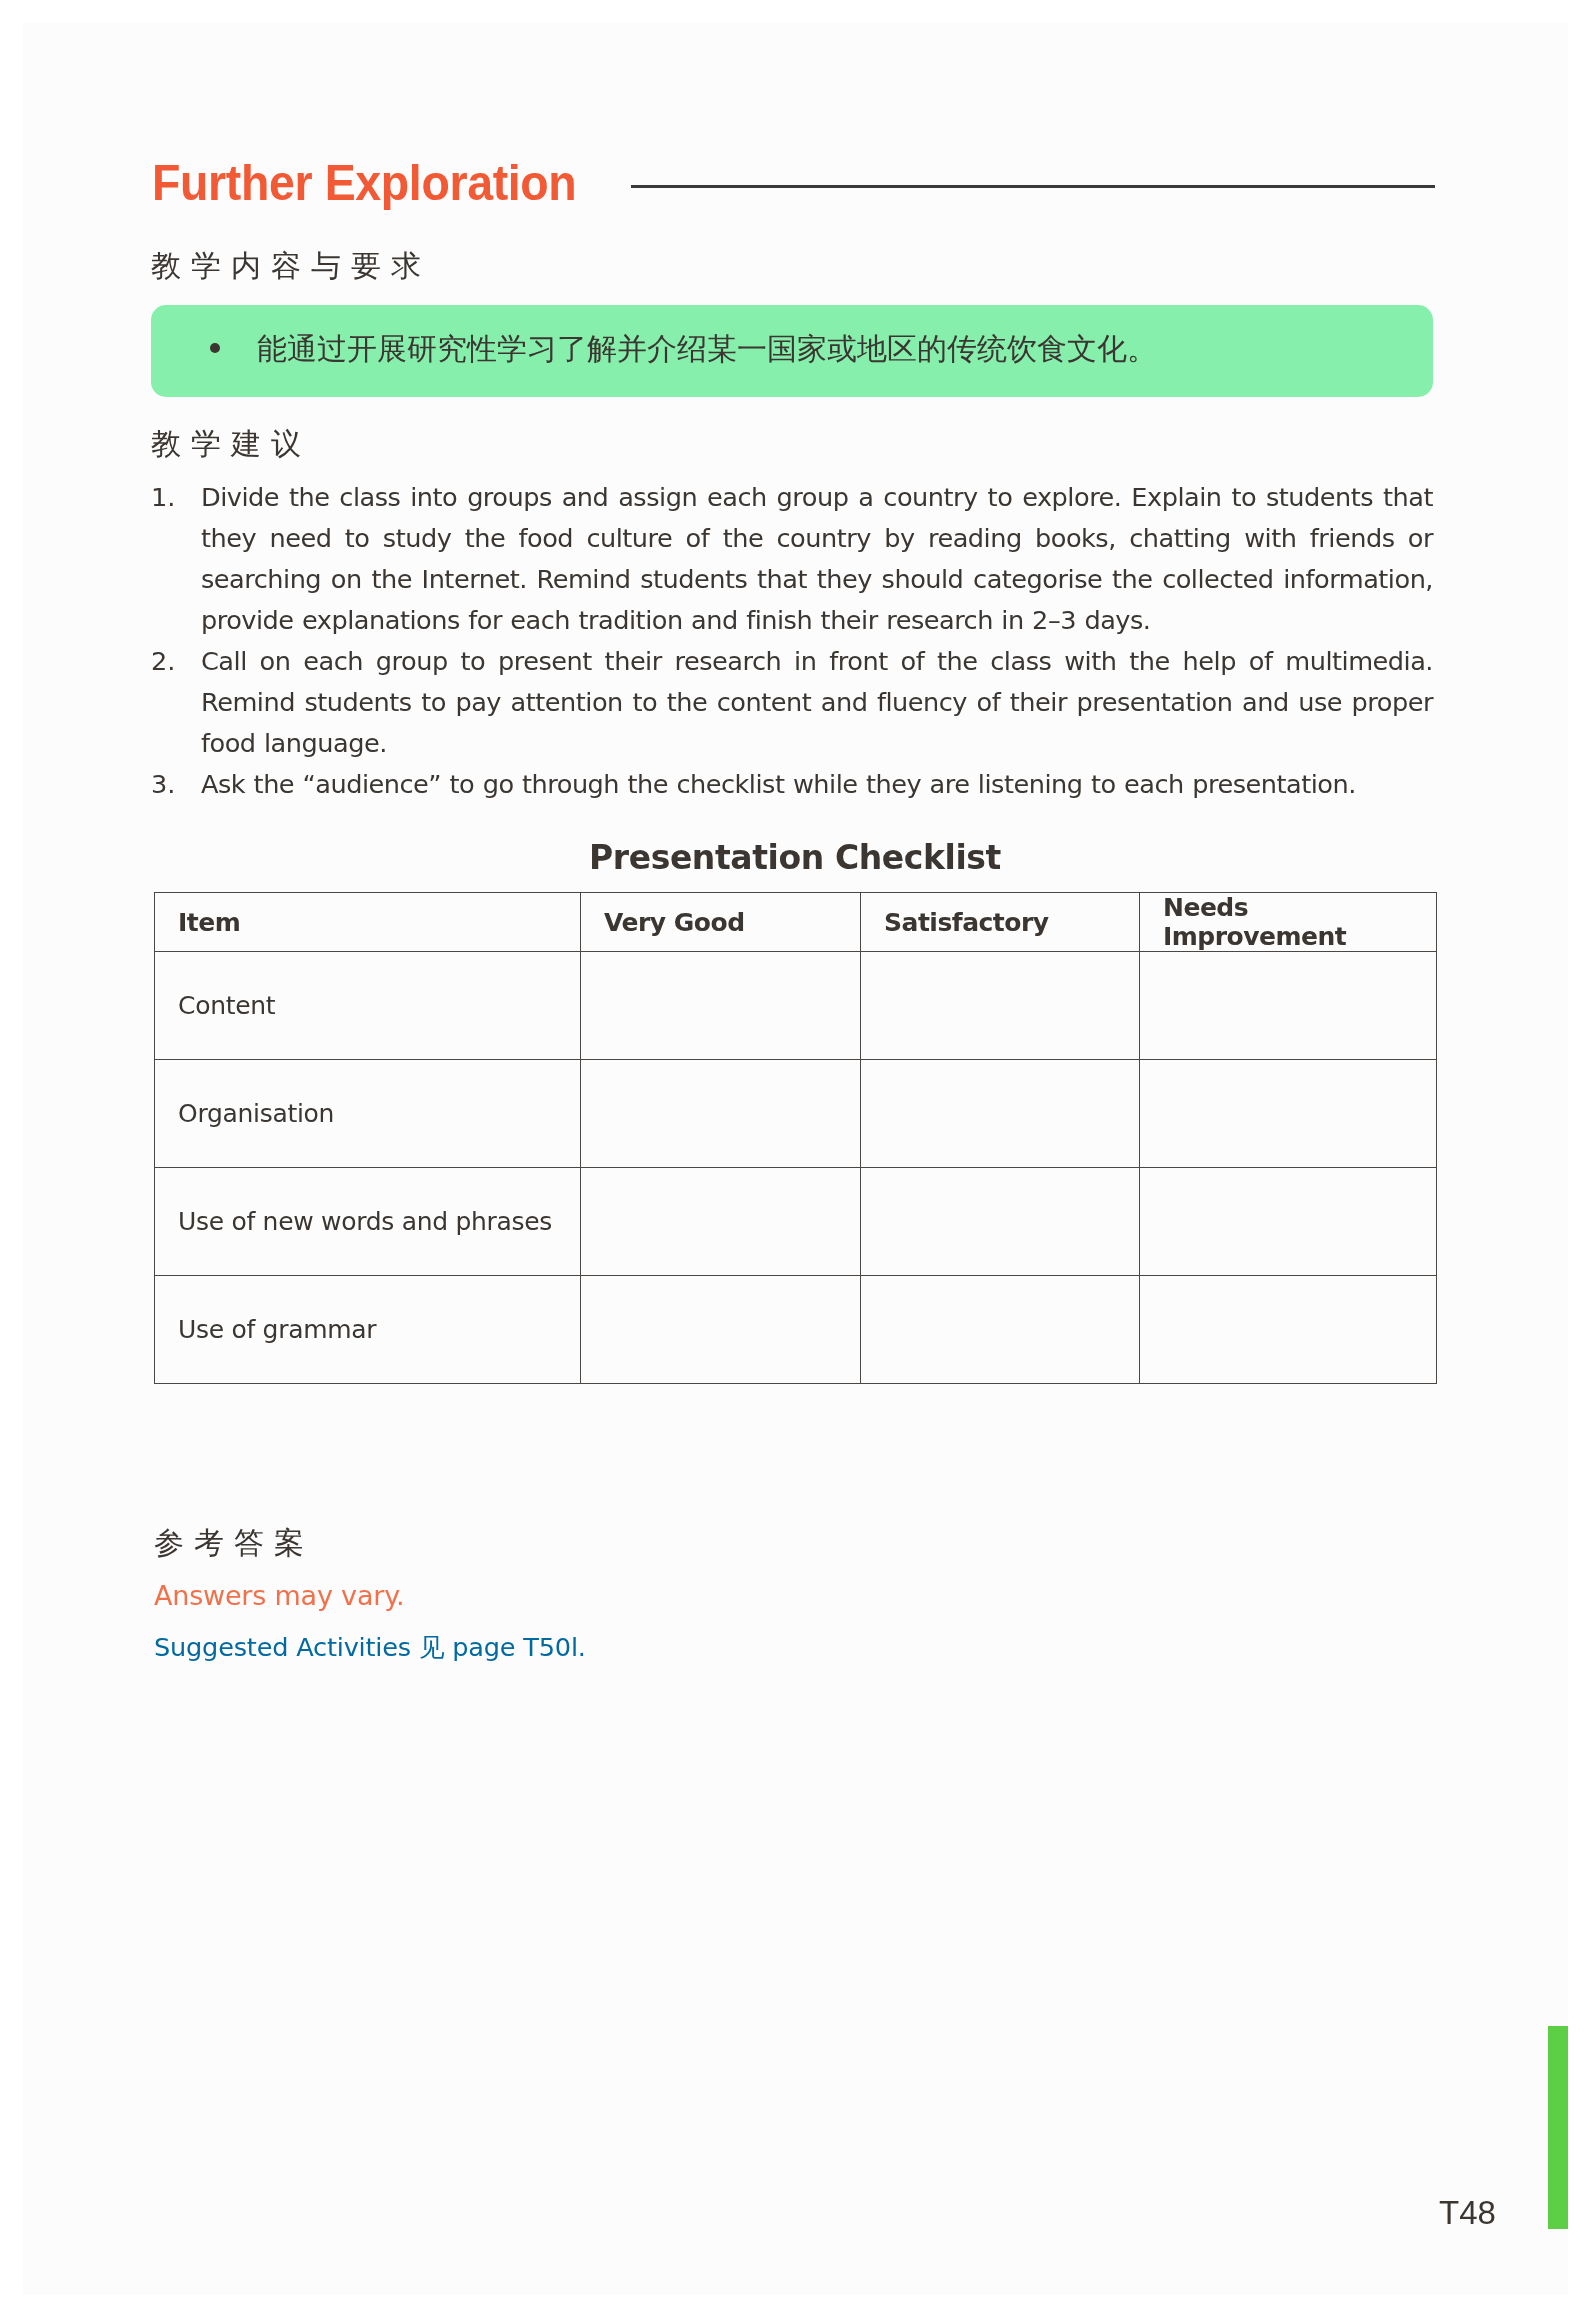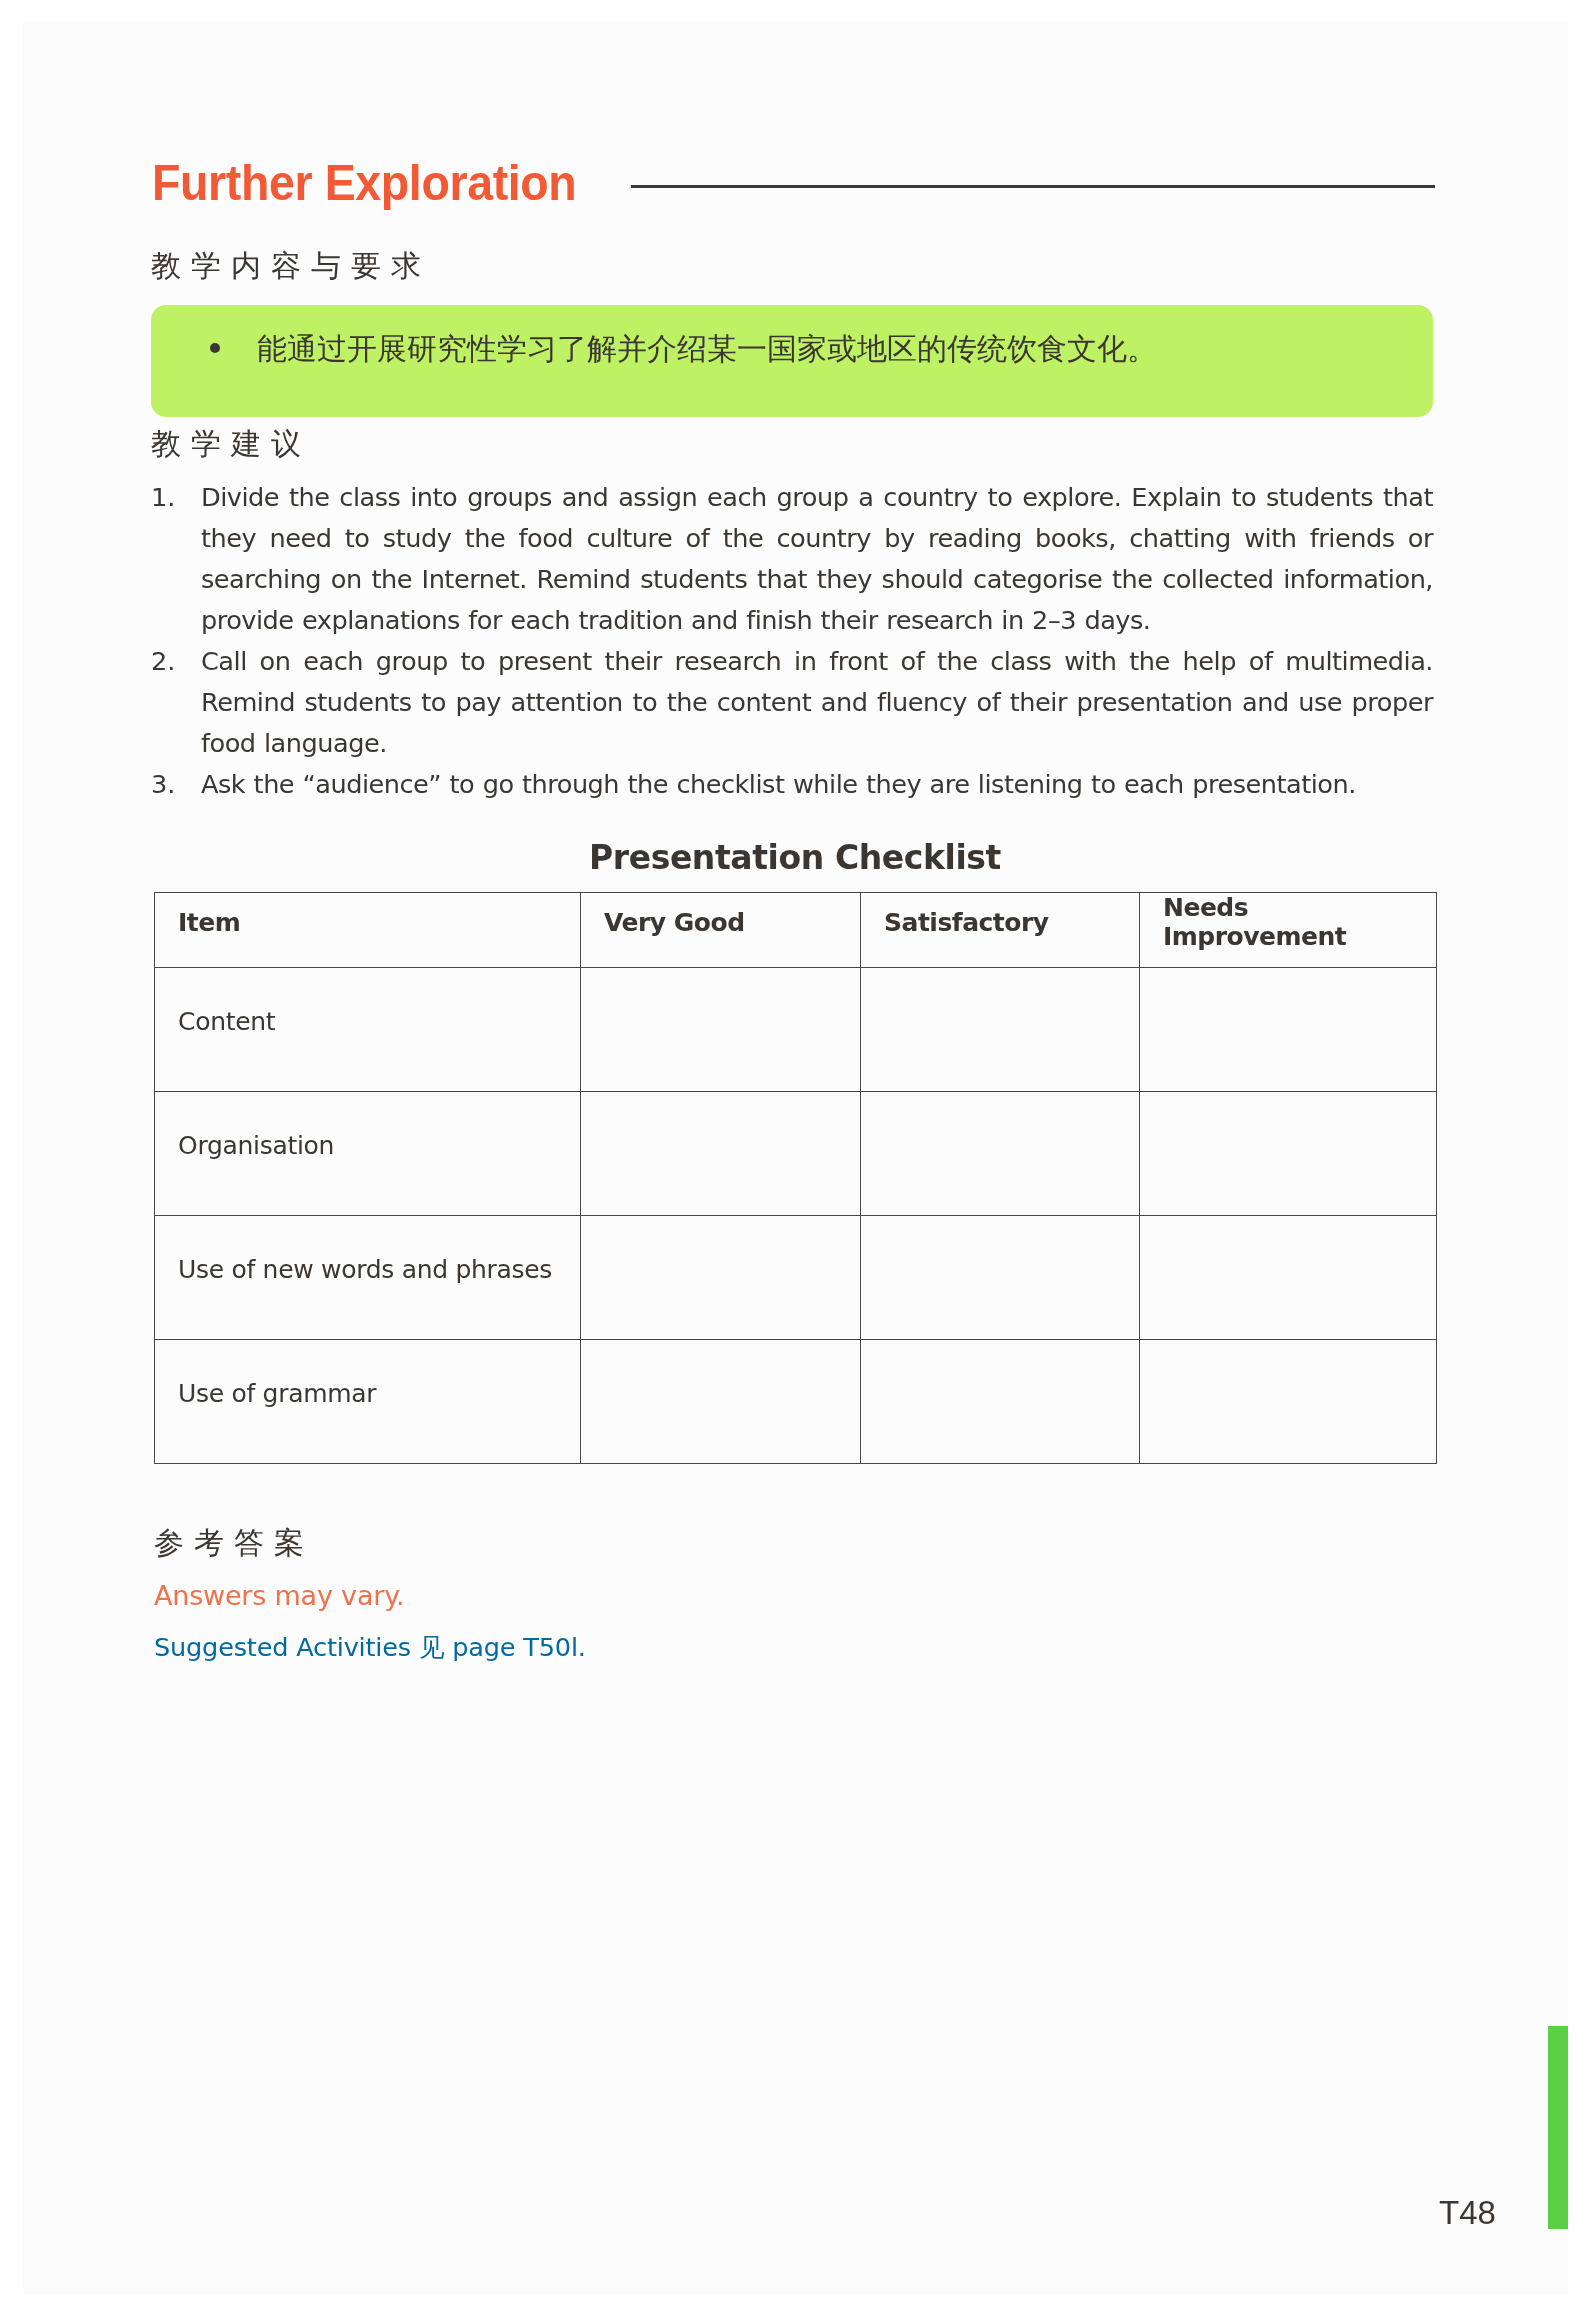--- a/index.html
+++ b/index.html
@@ -31,22 +31,22 @@
     margin: 0; font-weight: normal;
     font-family: "DejaVu Sans", sans-serif;
     font-size: 30px; line-height: 36px; letter-spacing: 10px; color: #3b3631;
   }
   .h-req { left: 151px; top: 248px; }
   .h-sug { left: 151px; top: 426px; }
   .h-ans { left: 154px; top: 1525px; }
 
   
   .req-box {
-    left: 151px; top: 305px; width: 1282px; height: 112px;
-    background: #bef264; border-radius: 15px;
+    left: 151px; top: 305px; width: 1282px; height: 92px;
+    background: #86efac; border-radius: 15px;
   }
   .req-bullet {
     left: 59px; top: 38px; width: 10px; height: 10px; border-radius: 50%; background: #3b3631;
   }
   .req-text {
     left: 106px; top: 23px; margin: 0;
     font-family: "DejaVu Serif", serif; font-size: 30px; line-height: 41px; color: #3b3631;
     white-space: nowrap;
   }
 
@@ -65,21 +65,21 @@
     left: 154px; width: 1282px; top: 840px; margin: 0; text-align: center;
     font-family: "DejaVu Sans", sans-serif; font-weight: bold; font-size: 33px; line-height: 36px;
     color: #3b3631; letter-spacing: -0.4px;
   }
   .check-table {
     left: 154px; top: 892px; width: 1282px; border-collapse: collapse;
     table-layout: fixed;
     font-family: "DejaVu Sans", sans-serif; color: #3b3631;
   }
   .check-table th, .check-table td {
-    border: 1.7px solid #4a4744; padding: 0 0 16px 23px; text-align: left; vertical-align: middle;
+    border: 1.7px solid #4a4744; padding: 0 0 0 23px; text-align: left; vertical-align: middle;
   }
   .check-table th {
     height: 53px; font-size: 25px; font-weight: bold; letter-spacing: -0.5px;
   }
   .check-table td { height: 107px; font-size: 25px; letter-spacing: -0.3px; }
   .check-table td.item-cell { color: #3b3631; }
 
   
   .ans-note {
     left: 154px; top: 1578px; margin: 0; font-size: 27px; line-height: 36px; color: #f0714a;

